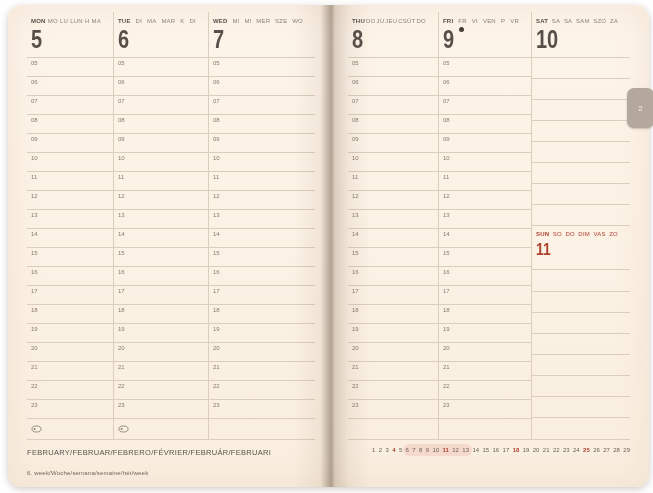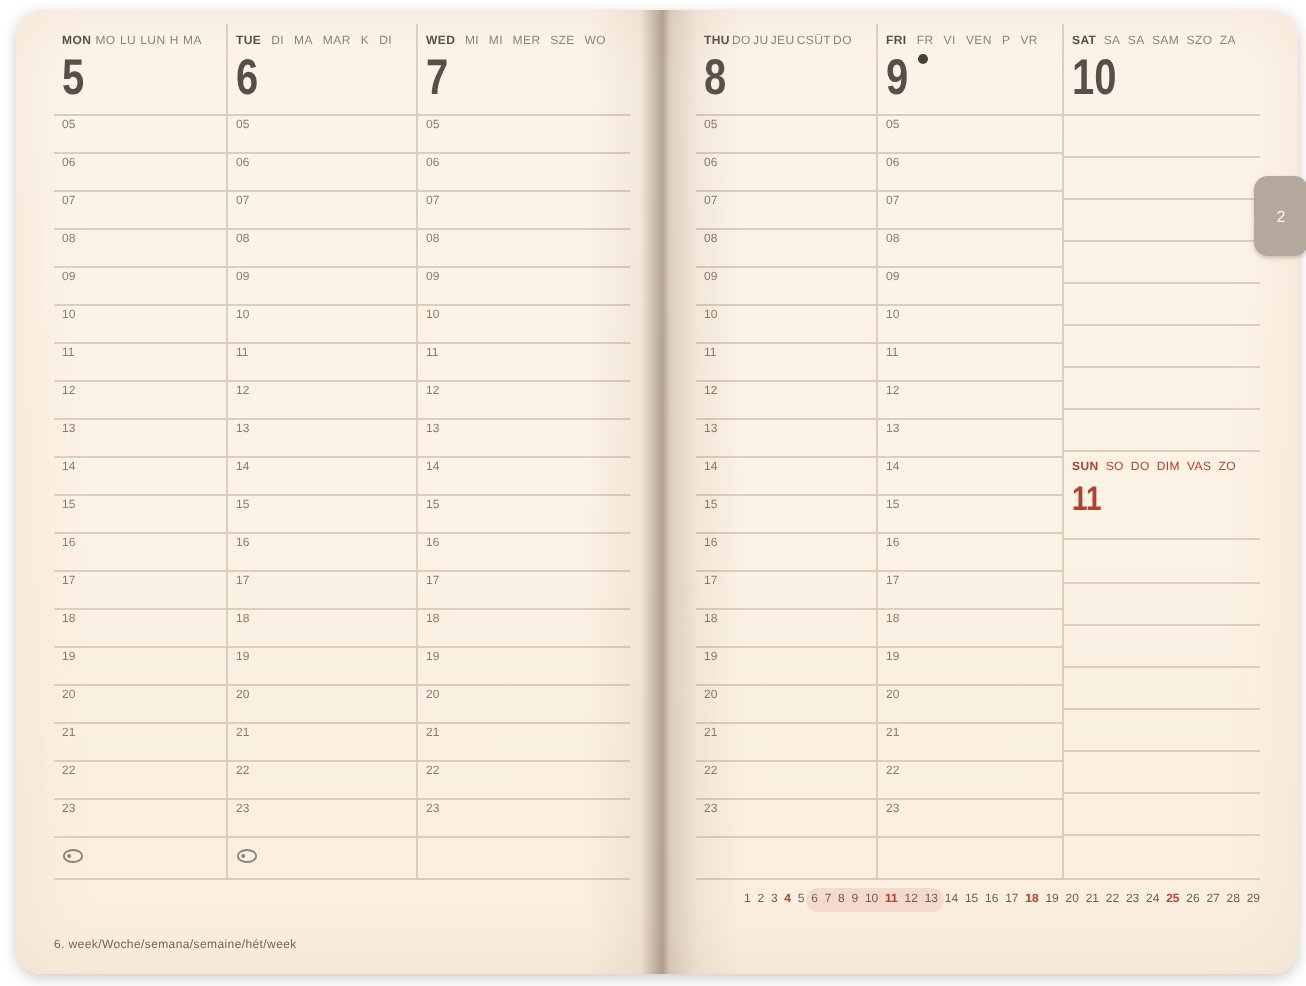--- a/index.html
+++ b/index.html
@@ -286,20 +286,21 @@
             <div class="line-cell"></div>
             <div class="line-cell"></div>
             <div class="line-cell"></div>
             <div class="line-cell"></div>
             <div class="line-cell"></div>
           </div>
         </div>
       </div>
     </div>
 
+  <div class="footer-months">FEBRUARY/FEBRUAR/FEBRERO/FÉVRIER/FEBRUÁR/FEBRUARI</div>
   <div class="footer-week">6. week/Woche/semana/semaine/hét/week</div>
 
   <div class="strip-band"></div>
   <div class="day-strip" id="day-strip">
       <span>1</span>
       <span>2</span>
       <span>3</span>
       <span class="red">4</span>
       <span>5</span>
       <span>6</span>

